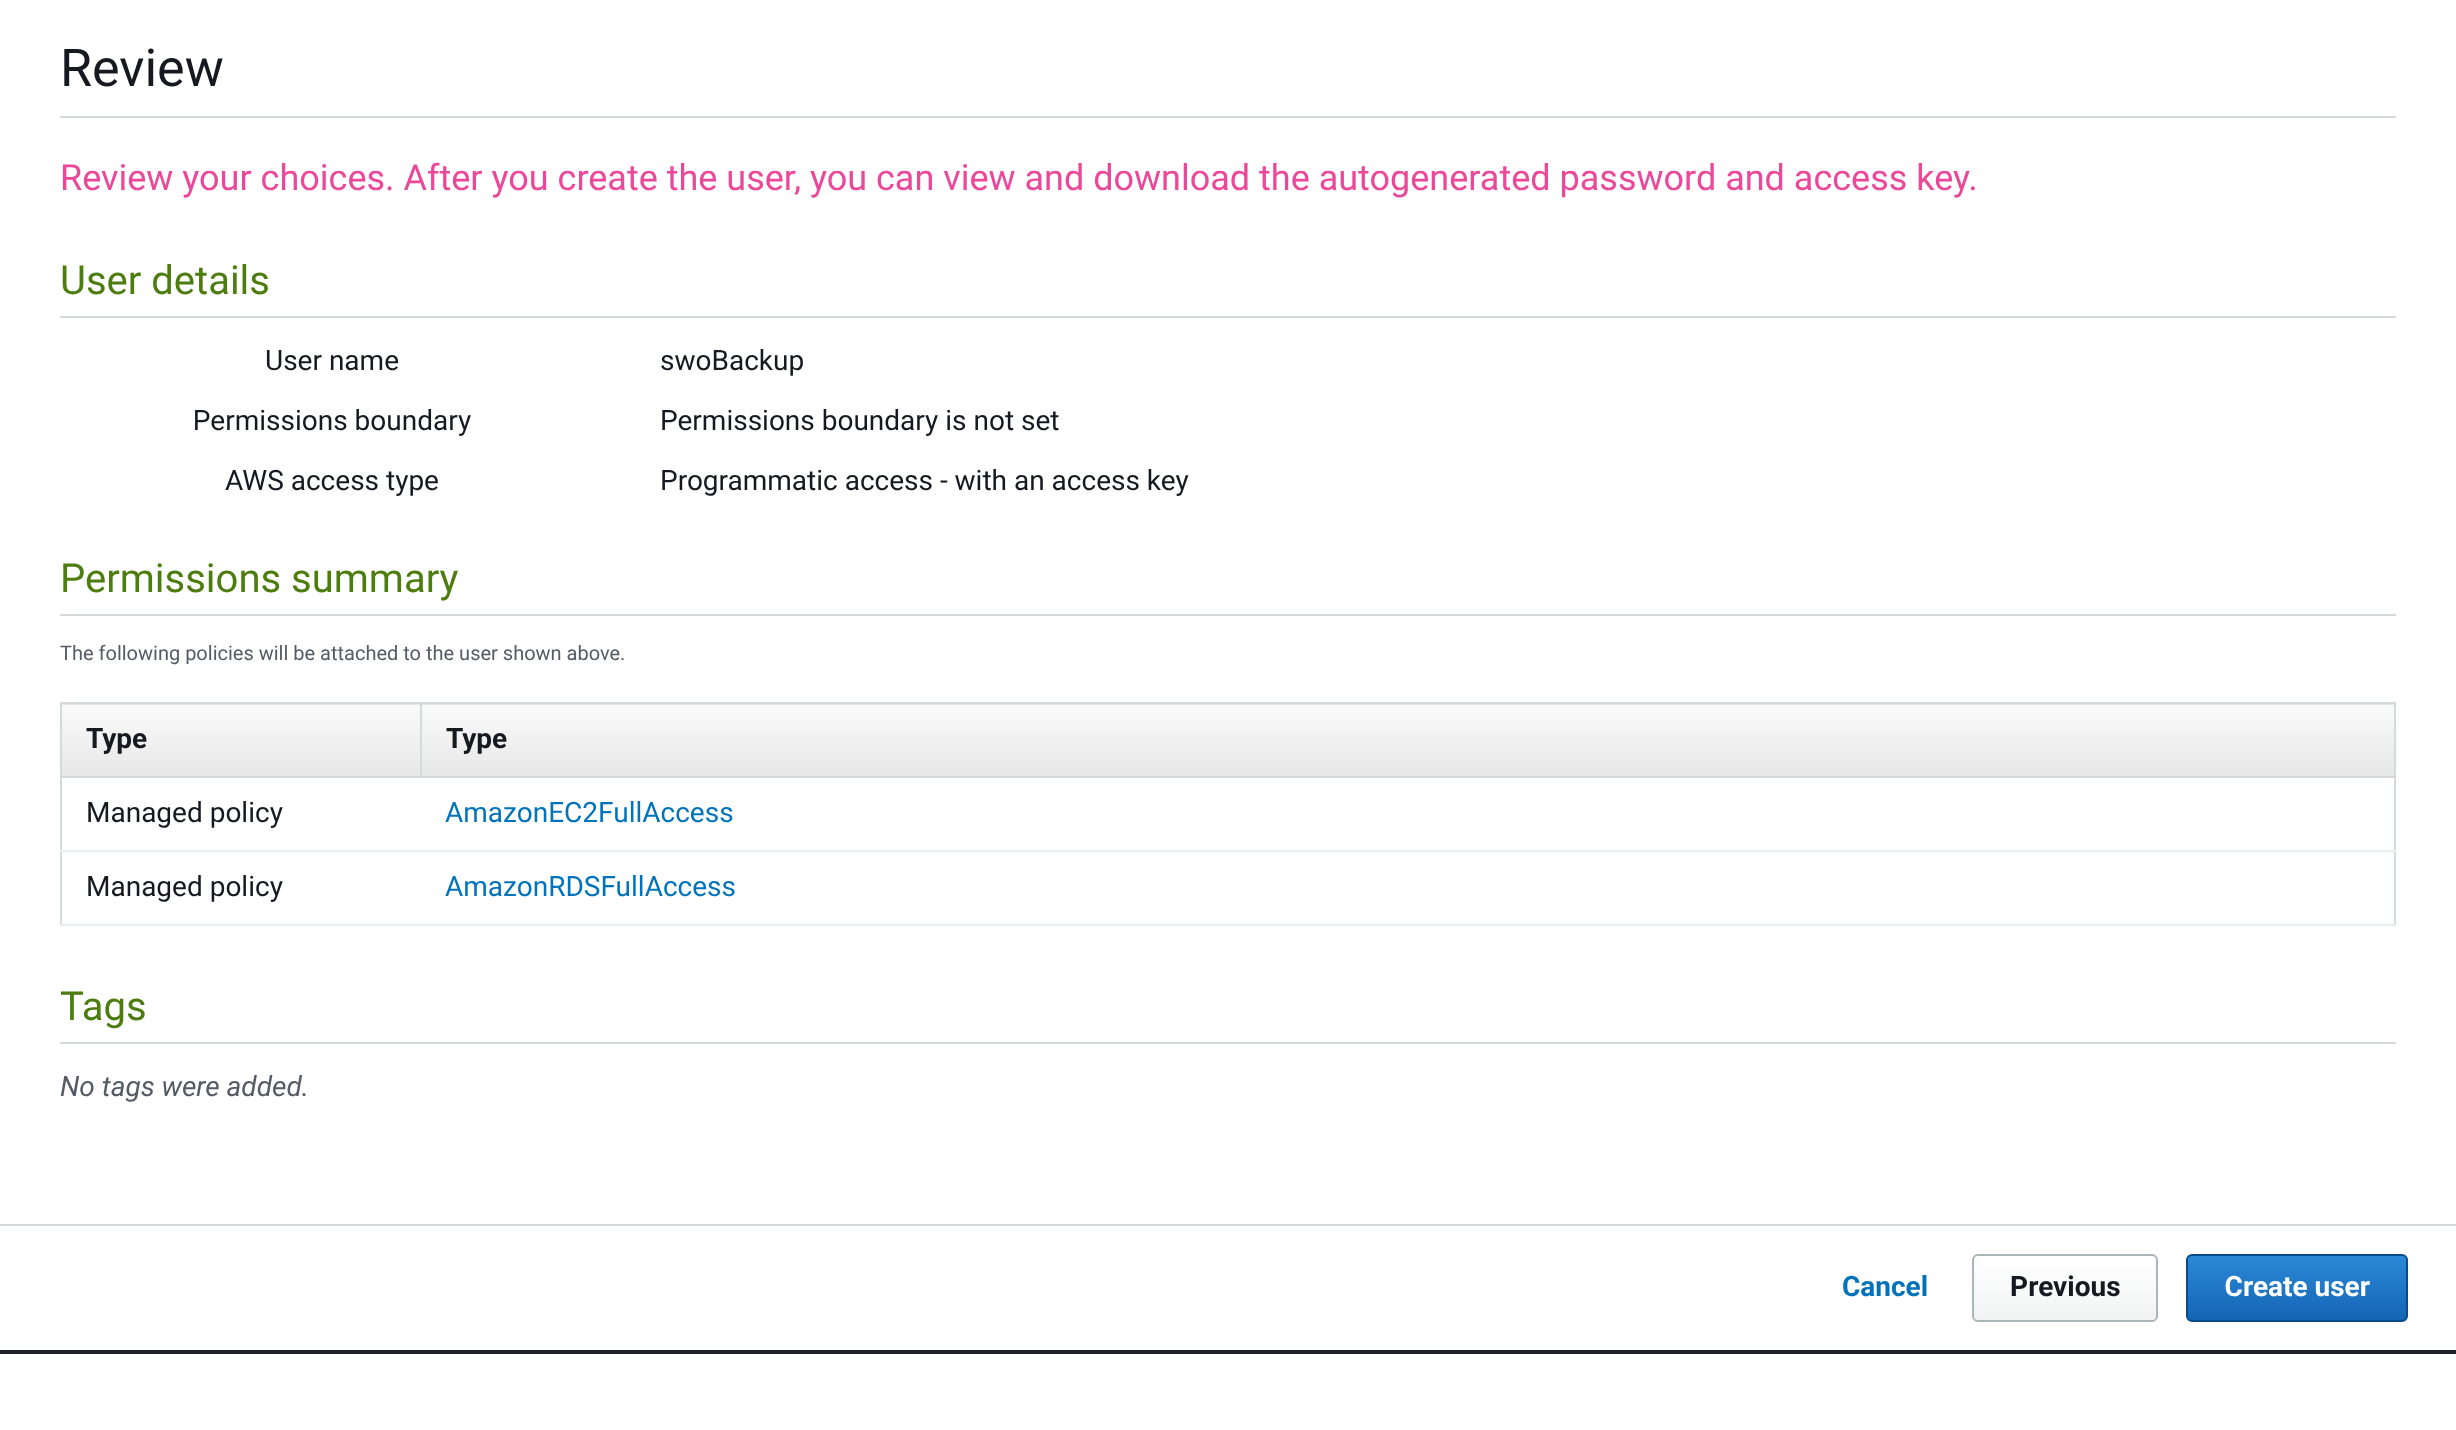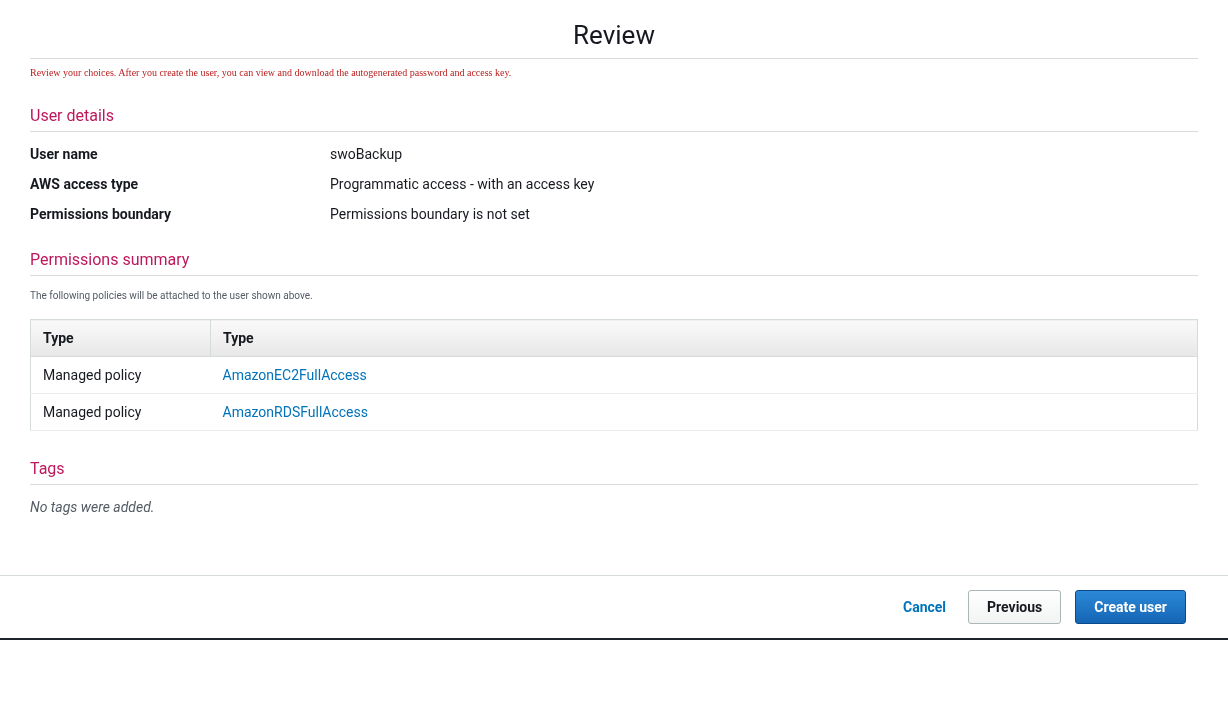--- a/index.html
+++ b/index.html
@@ -15,47 +15,45 @@
     }
     .container {
       padding: 20px 30px;
     }
     h1.page-title {
       font-size: 26px;
       font-weight: 400;
       color: #16191f;
       padding-bottom: 8px;
       border-bottom: 1px solid #d5dbdb;
-      margin-bottom: 8px;
-      text-align: center;
+      margin-bottom: 20px;
     }
     .intro {
-      font-size: 10px;
-      color: #b91c1c;
+      font-size: 18px;
+      color: #ec4899;
       margin-bottom: 28px;
-      font-family: Liberation Serif, serif;
     }
     h2.section-title {
-      font-size: 16px;
+      font-size: 20px;
       font-weight: 400;
-      color: #be185d;
+      color: #4d7c0f;
       padding-bottom: 6px;
       border-bottom: 1px solid #d5dbdb;
       margin-bottom: 14px;
       margin-top: 28px;
     }
     .details-row {
       display: flex;
       align-items: baseline;
       margin-bottom: 14px;
     }
     .details-label {
       width: 300px;
-      text-align: left;
-      font-weight: 700;
+      text-align: center;
+      font-weight: 400;
       color: #16191f;
       padding-right: 28px;
     }
     .details-value {
       color: #16191f;
     }
     .subtext {
       font-size: 10px;
       color: #545b64;
       margin-bottom: 18px;
@@ -84,21 +82,21 @@
     }
     .col-type { width: 180px; }
     .empty-msg {
       font-style: italic;
       color: #545b64;
       margin-top: 6px;
     }
     .footer-bar {
       border-top: 1px solid #d5dbdb;
       margin-top: 30px;
-      padding: 14px 42px;
+      padding: 14px 24px;
       display: flex;
       justify-content: flex-end;
       gap: 14px;
       align-items: center;
     }
     .btn {
       font-family: inherit;
       font-size: 14px;
       border-radius: 3px;
       padding: 8px 18px;
@@ -138,26 +136,26 @@
   <h1 class="page-title">Review</h1>
   <p class="intro">Review your choices. After you create the user, you can view and download the autogenerated password and access key.</p>
 
   <h2 class="section-title">User details</h2>
 
   <div class="details-row">
     <div class="details-label">User name</div>
     <div class="details-value">swoBackup</div>
   </div>
   <div class="details-row">
+    <div class="details-label">Permissions boundary</div>
+    <div class="details-value">Permissions boundary is not set</div>
+  </div>
+  <div class="details-row">
     <div class="details-label">AWS access type</div>
     <div class="details-value">Programmatic access - with an access key</div>
-  </div>
-  <div class="details-row">
-    <div class="details-label">Permissions boundary</div>
-    <div class="details-value">Permissions boundary is not set</div>
   </div>
 
   <h2 class="section-title">Permissions summary</h2>
   <p class="subtext">The following policies will be attached to the user shown above.</p>
 
   <table class="policy-table">
     <thead>
       <tr>
         <th class="col-type">Type</th>
         <th>Type</th>

